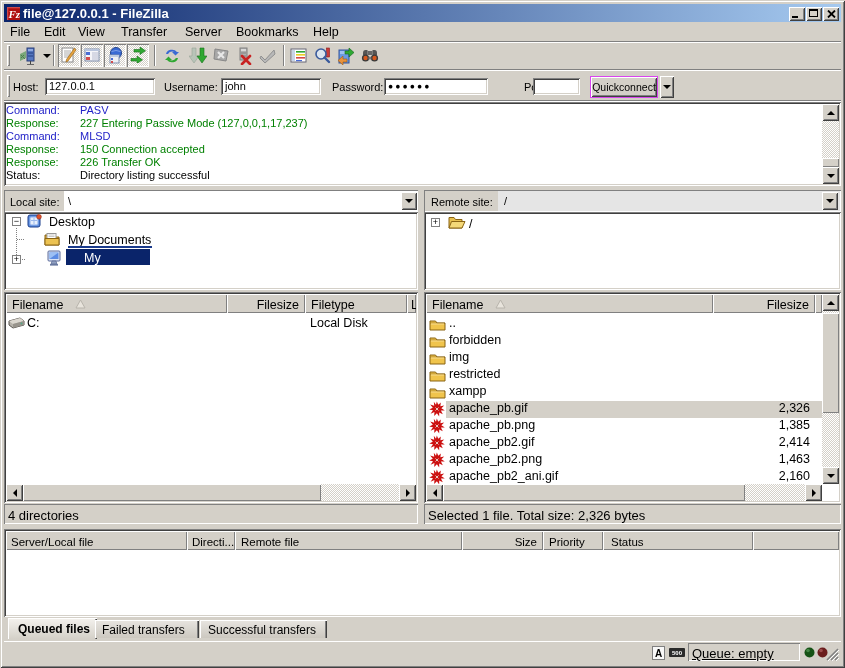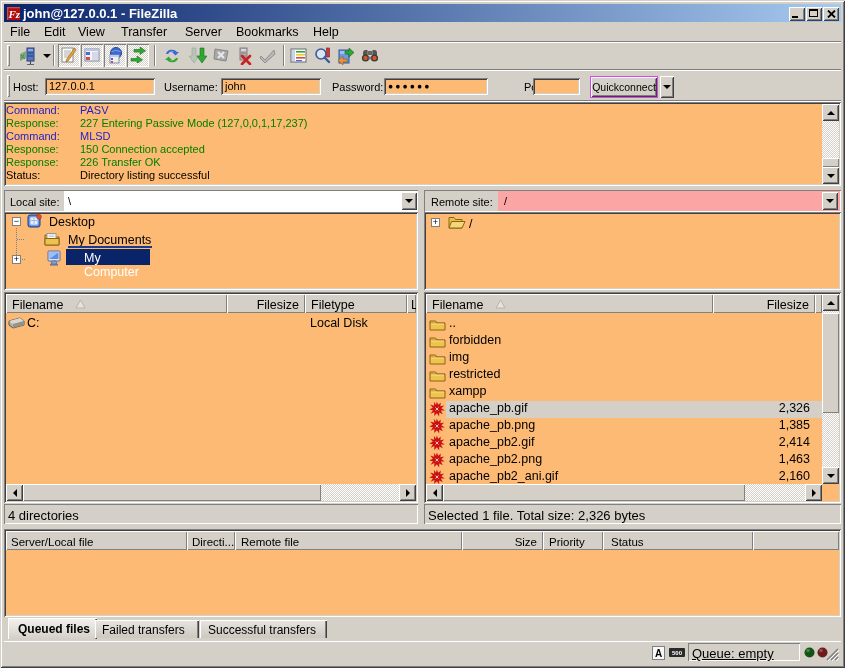--- a/index.html
+++ b/index.html
@@ -7,21 +7,21 @@
   body { font-family:"Liberation Sans",sans-serif; font-size:11px; color:#000; background:#d4d0c8; }
   #win { position:absolute; left:0; top:0; width:845px; height:668px; background:#d4d0c8;
     box-shadow: inset 1px 1px 0 #d4d0c8, inset -1px -1px 0 #404040,
                 inset 2px 2px 0 #fff, inset -2px -2px 0 #808080,
                 inset 3px 3px 0 #d4d0c8, inset -3px -3px 0 #d4d0c8; }
   .abs { position:absolute; }
   .up { box-shadow: inset 1px 1px 0 #fff, inset -1px -1px 0 #404040, inset 2px 2px 0 #d4d0c8, inset -2px -2px 0 #808080; }
   .up1 { box-shadow: inset 1px 1px 0 #fff, inset -1px -1px 0 #808080; }
   .down { box-shadow: inset 1px 1px 0 #808080, inset -1px -1px 0 #fff, inset 2px 2px 0 #404040, inset -2px -2px 0 #d4d0c8; }
   .down1 { box-shadow: inset 1px 1px 0 #808080, inset -1px -1px 0 #fff; }
-  .white { background:#fdba74; }
+  .white { background:#ffffff; }
   .checker { background-color:#fff;
     background-image: linear-gradient(45deg,#d4d0c8 25%,transparent 25%,transparent 75%,#d4d0c8 75%),
                       linear-gradient(45deg,#d4d0c8 25%,transparent 25%,transparent 75%,#d4d0c8 75%);
     background-size:2px 2px; background-position:0 0,1px 1px; }
   .grip { width:3px; box-shadow: inset 1px 1px 0 #fff, inset -1px -1px 0 #808080; }
   .vsep { width:2px; box-shadow: inset 1px 0 0 #808080, inset -1px 0 0 #fff; }
   .groove { height:2px; box-shadow: inset 0 1px 0 #808080, inset 0 -1px 0 #fff; }
   
   .tri-up    { width:0; height:0; border-left:4px solid transparent; border-right:4px solid transparent; border-bottom:4px solid #000; }
   .tri-down  { width:0; height:0; border-left:4px solid transparent; border-right:4px solid transparent; border-top:4px solid #000; }
@@ -54,21 +54,21 @@
 
   <div class="abs" style="left:4px; top:4px; width:837px; height:18px; background:linear-gradient(to right,#0a246a,#a6caf0);"></div>
   <div class="abs" style="left:7px; top:7px; width:13px; height:13px; background:#bb0f0f;" id="fzicon">
     <svg width="13" height="13" viewBox="0 0 13 13" style="position:absolute;left:0;top:0">
       <rect x="0" y="0" width="13" height="13" fill="#b00d0d"></rect>
       <rect x="0" y="0" width="13" height="1.3" fill="#d24a4a"></rect>
       <rect x="0" y="0" width="1.3" height="13" fill="#d24a4a"></rect>
       <text x="1.5" y="10.5" font-family="Liberation Serif,serif" font-style="italic" font-weight="bold" font-size="11" fill="#fff">Fz</text>
     </svg>
   </div>
-  <div class="abs" style="left:23px; top:6px; width:400px; height:16px; color:#fff; font-size:13px; font-weight:bold; line-height:15px;">john@127.0.0.1 - FileZilla</div>
+  <div class="abs" style="left:23px; top:6px; width:400px; height:16px; color:#fff; font-size:13px; font-weight:bold; line-height:15px;">file@127.0.0.1 - FileZilla</div>
 
   <div class="abs sbtn" style="left:789px; top:7px; width:16px; height:14px;">
       <div style="position:absolute;left:3px;bottom:3px;width:6px;height:2px;background:#000"></div>
     </div>
   <div class="abs sbtn" style="left:806px; top:7px; width:16px; height:14px;">
       <div style="position:absolute;left:3px;top:2px;width:9px;height:8px;border:1px solid #000;border-top-width:2px"></div>
     </div>
   <div class="abs sbtn" style="left:823px; top:7px; width:16px; height:14px;">
       <svg width="9" height="8" viewBox="0 0 9 8">
         <path d="M1 0.5 L8 7.5 M8 0.5 L1 7.5" stroke="#000" stroke-width="1.8"></path>
@@ -240,21 +240,21 @@
   </div>
 
   <div class="abs down1" id="lcombo" style="left:4px; top:190px; width:414px; height:22px; background:#fff;">
     <div class="abs" style="left:1px; top:1px; width:59px; height:20px; background:#d4d0c8; padding:5px 0 0 5px;">Local site:</div>
     <div class="abs" style="left:64px; top:5px;">\</div>
     <div class="abs sbtn" style="left:397px; top:2px; width:16px; height:18px;">
         <div class="tri-down"></div>
       </div>
   </div>
 
-  <div class="abs down1" id="rcombo" style="left:424px; top:190px; width:417px; height:22px; background:#fca5a5;">
+  <div class="abs down1" id="rcombo" style="left:424px; top:190px; width:417px; height:22px; background:#e5e5e5;">
     <div class="abs" style="left:1px; top:1px; width:73px; height:20px; background:#d4d0c8; padding:5px 0 0 6px;">Remote site:</div>
     <div class="abs" style="left:80px; top:5px;">/</div>
     <div class="abs sbtn" style="left:398px; top:2px; width:16px; height:18px;">
         <div class="tri-down"></div>
       </div>
   </div>
 
   <div class="abs down white" id="ltree" style="left:4px; top:212px; width:414px; height:78px; font-size:12.5px;">
 
     <div class="abs ctr" style="left:8px; top:5px; width:9px; height:9px; background:#fff; border:1px solid #808080; font-size:9px; line-height:7px;">−</div>

